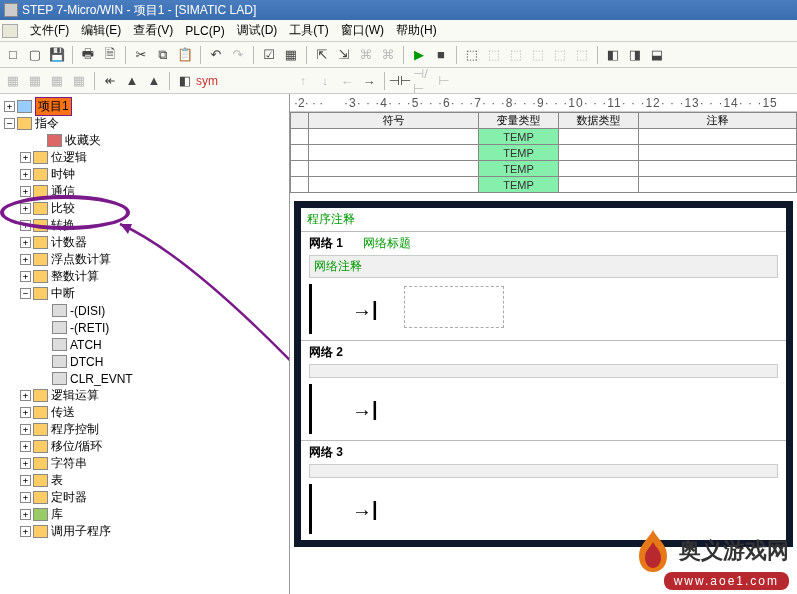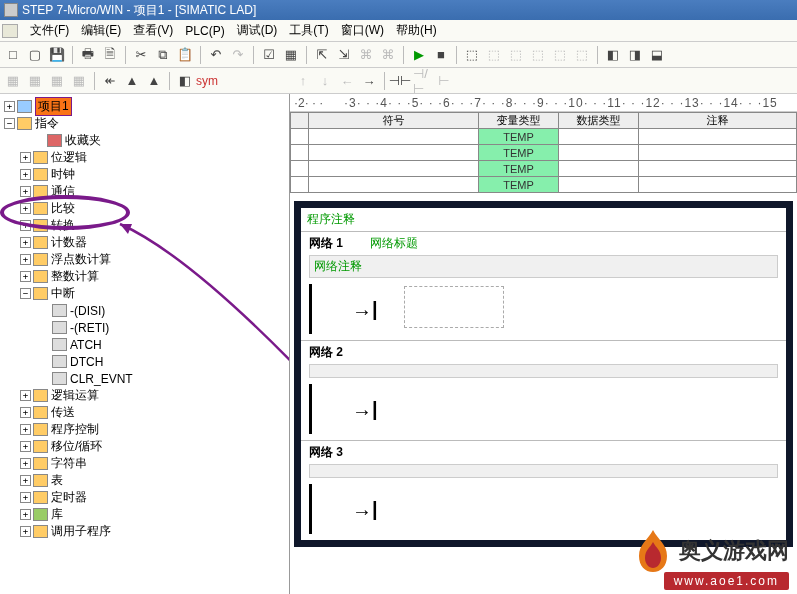--- a/index.html
+++ b/index.html
@@ -30,33 +30,33 @@
 .ruler{height:18px;background:#fff;border-bottom:1px solid #ccc;font-size:9px;color:#555;display:flex;align-items:center;overflow:hidden;padding-left:4px}
 .ruler span{display:inline-block;width:50px}
 .content{flex:1;background:#fff;overflow:hidden;position:relative}
 .vartbl{width:100%;border-collapse:collapse;margin-top:0}
 .vartbl th,.vartbl td{border:1px solid #888;height:16px;font-size:11px;padding:0 3px;text-align:center;background:#fff}
 .vartbl th{background:#eee;font-weight:normal}
 .vartbl td.temp{background:#86efac;color:#333}
 .ladder{border:7px solid #0f172a;margin:8px 4px;background:#fff}
 .lad-hdr{color:#090;padding:3px 6px;font-size:12px}
 .net{border-top:1px solid #bbb;padding:0}
-.net-title{display:flex;gap:27px;padding:3px 8px;align-items:center}
+.net-title{display:flex;gap:20px;padding:3px 8px;align-items:center}
 .net-title b{color:#000;font-weight:bold}
 .net-subtitle{color:#090}
 .net-comment{margin:0 8px;padding:2px 4px;color:#090;background:#f0f0f0;border:1px solid #ccc}
 .rung{height:50px;border-left:3px solid #000;margin:6px 0 6px 8px;position:relative}
 .rung .arrow{position:absolute;left:40px;top:14px;font-size:20px;font-weight:bold}
 .dashed{position:absolute;left:92px;top:2px;width:100px;height:42px;border:1px dashed #aaa}
 .ellipse{position:absolute;left:0px;top:101px;width:130px;height:35px;border:4px solid #7a1a8a;border-radius:50%;z-index:10}
 .arrow-ann{position:absolute;left:90px;top:120px;z-index:9}
 .watermark{position:absolute;right:8px;bottom:20px;text-align:right;z-index:20;display:flex;align-items:center;gap:6px}
 .wm-ico{width:40px;height:46px}
 .wm-txt{font-size:22px;font-weight:bold;color:#333;font-family:"SimHei"}
-.wm-url{position:absolute;right:8px;bottom:4px;background:#b8292f;color:#fff;font-size:12px;padding:2px 10px;letter-spacing:2px;z-index:20;border-radius:2px}
+.wm-url{position:absolute;right:8px;bottom:4px;background:#b8292f;color:#fff;font-size:12px;padding:2px 10px;letter-spacing:2px;z-index:20;border-radius:8px}
 .gray-off{color:#bbb}
 </style>
 </head>
 <body>
 
 <div class="titlebar">
   <span class="ico"></span>
   <span>STEP 7-Micro/WIN - 项目1 - [SIMATIC LAD]</span>
 </div>
 

